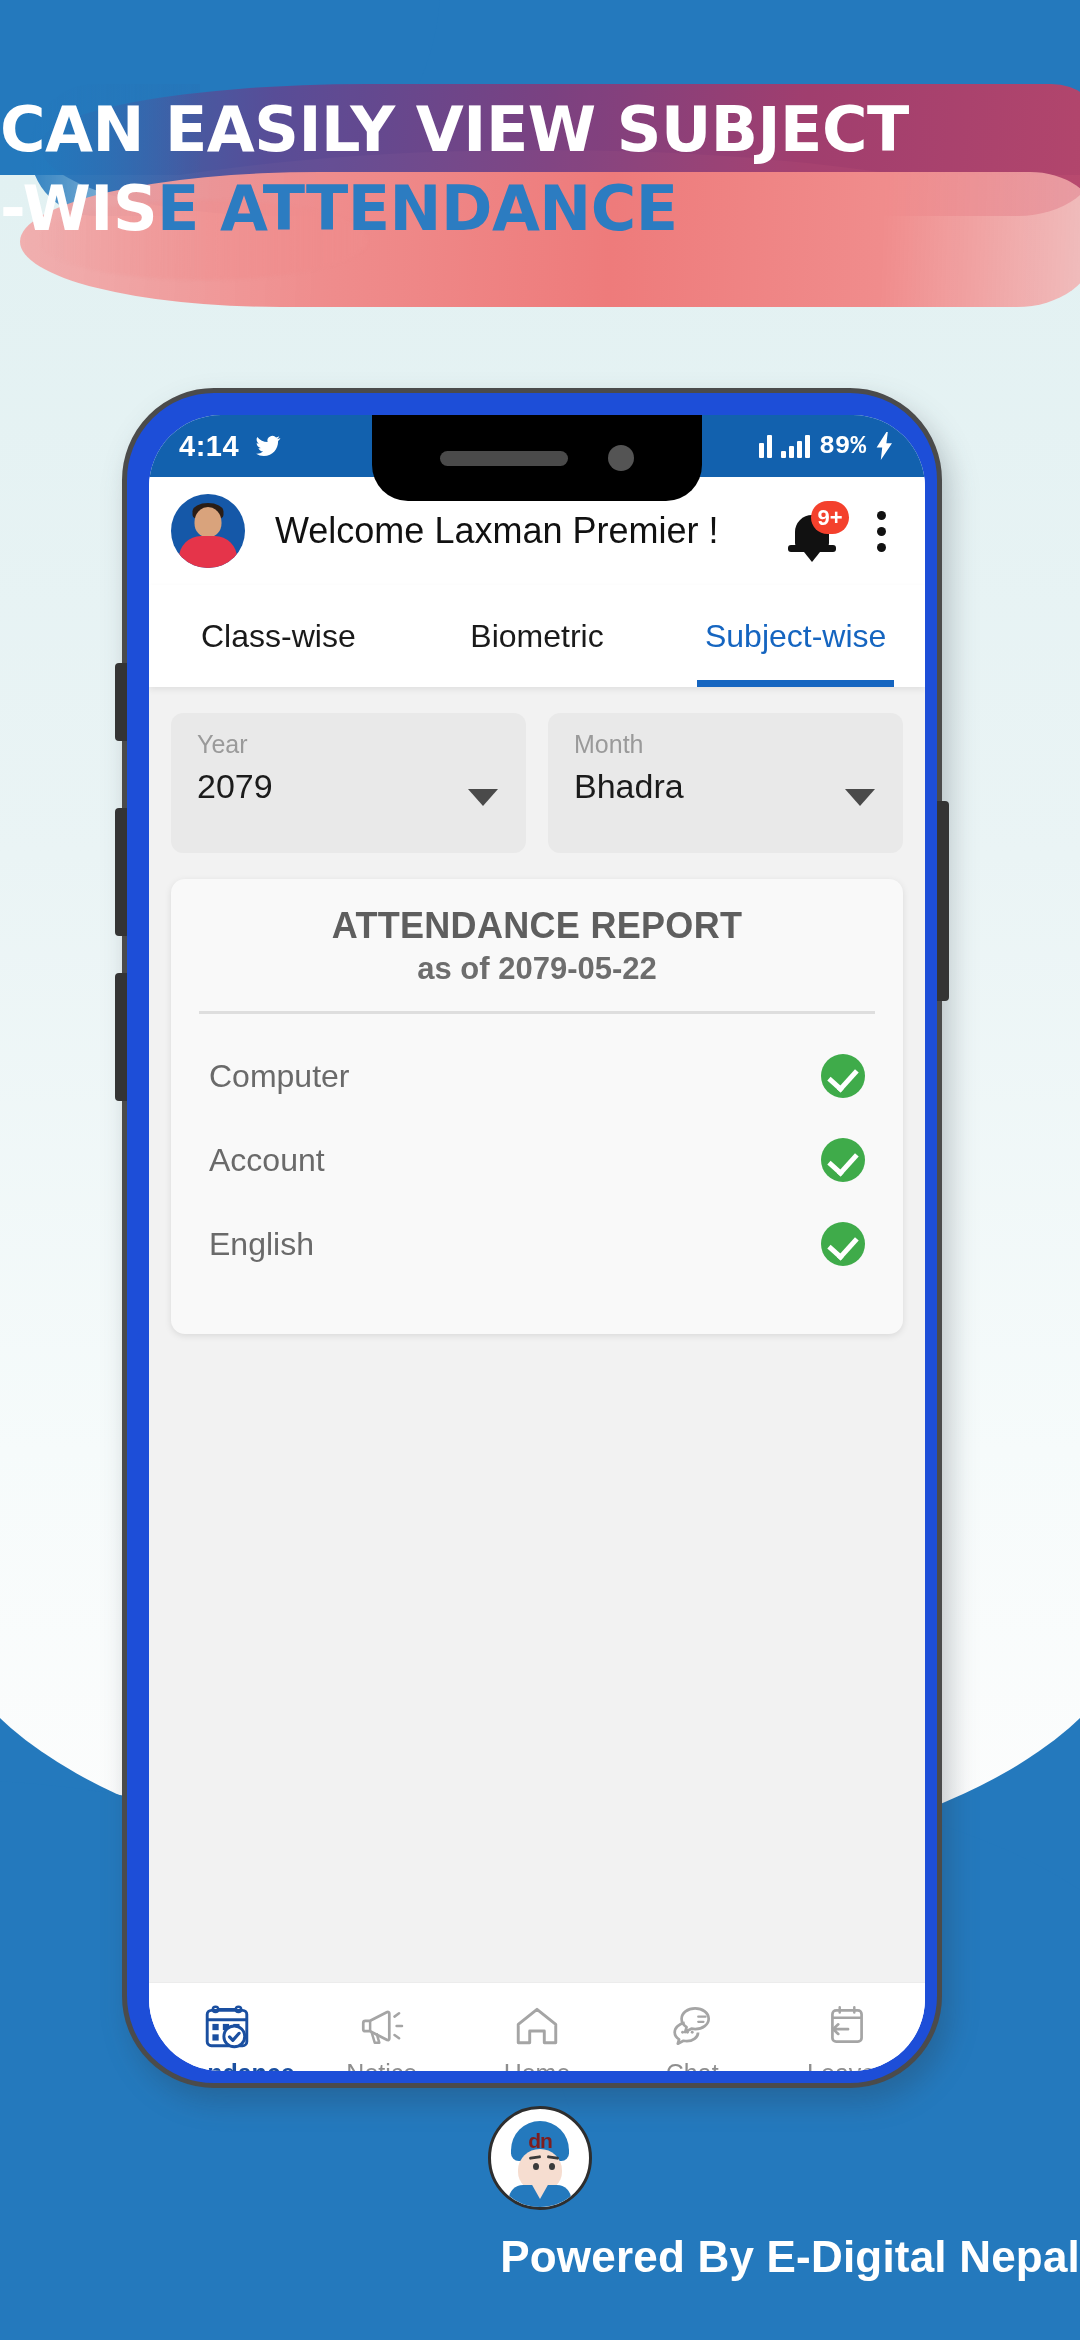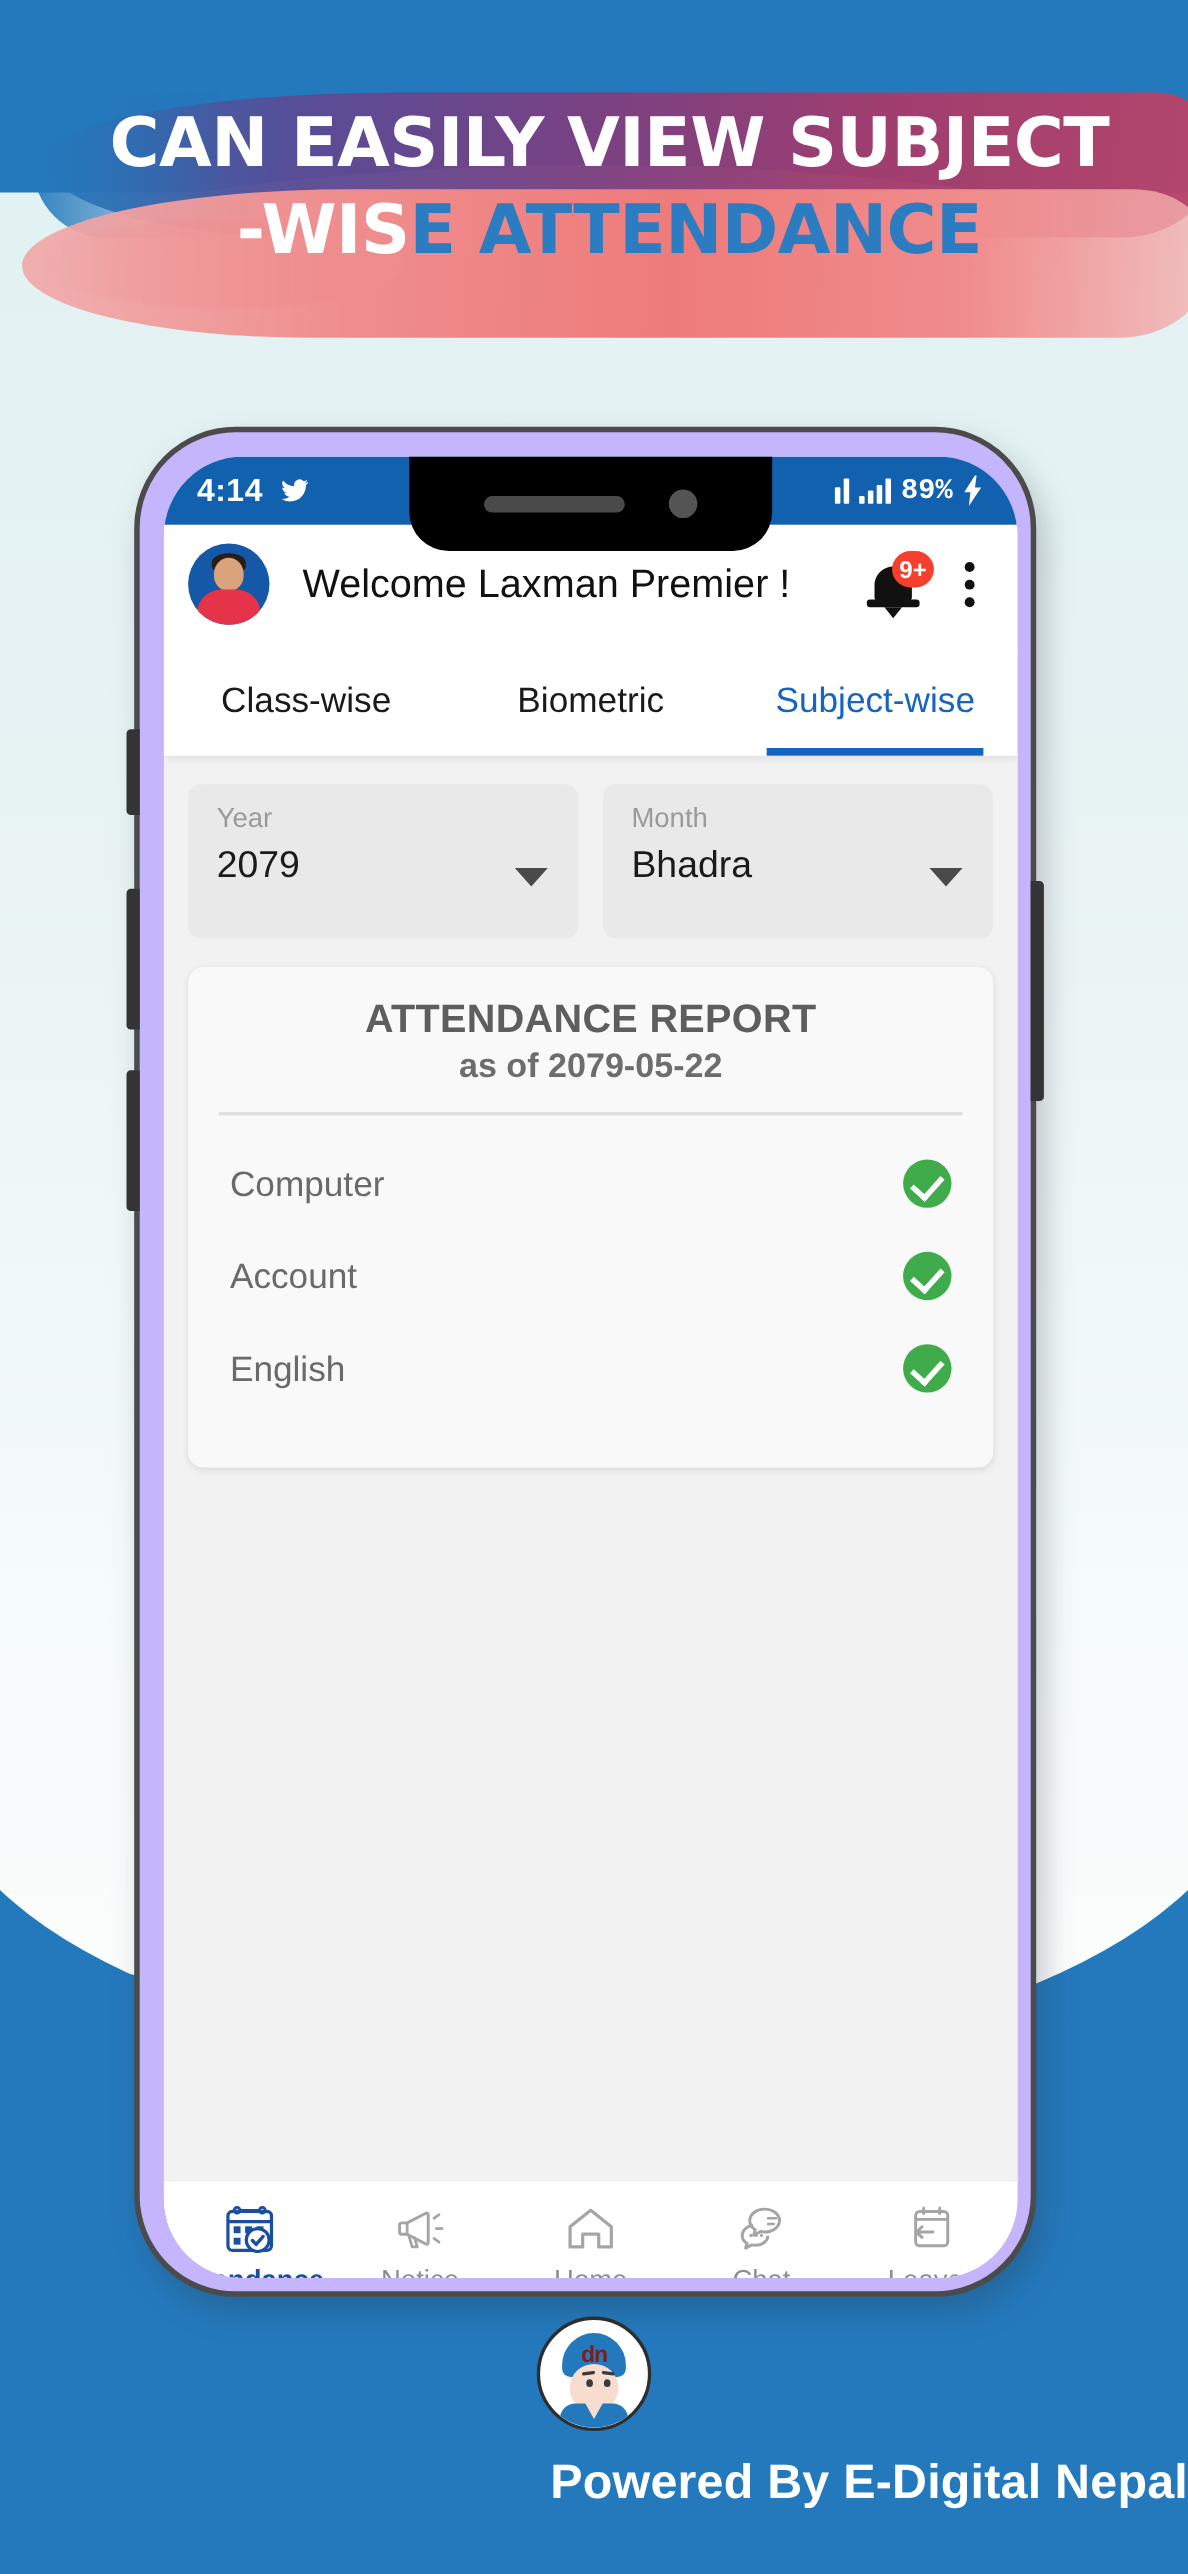--- a/index.html
+++ b/index.html
@@ -127,24 +127,23 @@
     background: linear-gradient(90deg, rgba(240,150,150,0.0), rgba(239,140,140,0.75));
     border-radius: 50%;
     filter: blur(1.5px);
   }
 
   .headline {
     position: absolute;
     left: 0;
     top: 18px;
     width: 1080px;
-    text-align: center;
+    text-align: left;
     line-height: 1.02;
     z-index: 5;
-    padding-left: 28px;
   }
   .headline .line {
     display: block;
     font-family: "DejaVu Sans", sans-serif;
     font-weight: 700;
     font-size: 62px;
     letter-spacing: -0.5px;
     color: #ffffff;
     white-space: nowrap;
   }
@@ -165,21 +164,21 @@
     width: 820px; height: 1700px;
     border-radius: 92px;
     background: rgba(40,50,60,0.26);
     filter: blur(14px);
   }
   .phone-frame {
     position: absolute;
     left: 0; top: 0;
     width: 820px; height: 1700px;
     border-radius: 92px;
-    background: #c4b5fd;
+    background: #1d4ed8;
     border: 5px solid #4b4b4b;
     overflow: visible;
   }
   .side-btn {
     position: absolute;
     background: #343434;
     border-radius: 4px;
   }
   .btn-left-1 { left: -12px; top: 270px; width: 12px; height: 78px; border-radius: 4px 0 0 4px; }
   .btn-left-2 { left: -12px; top: 415px; width: 12px; height: 128px; border-radius: 4px 0 0 4px; }

